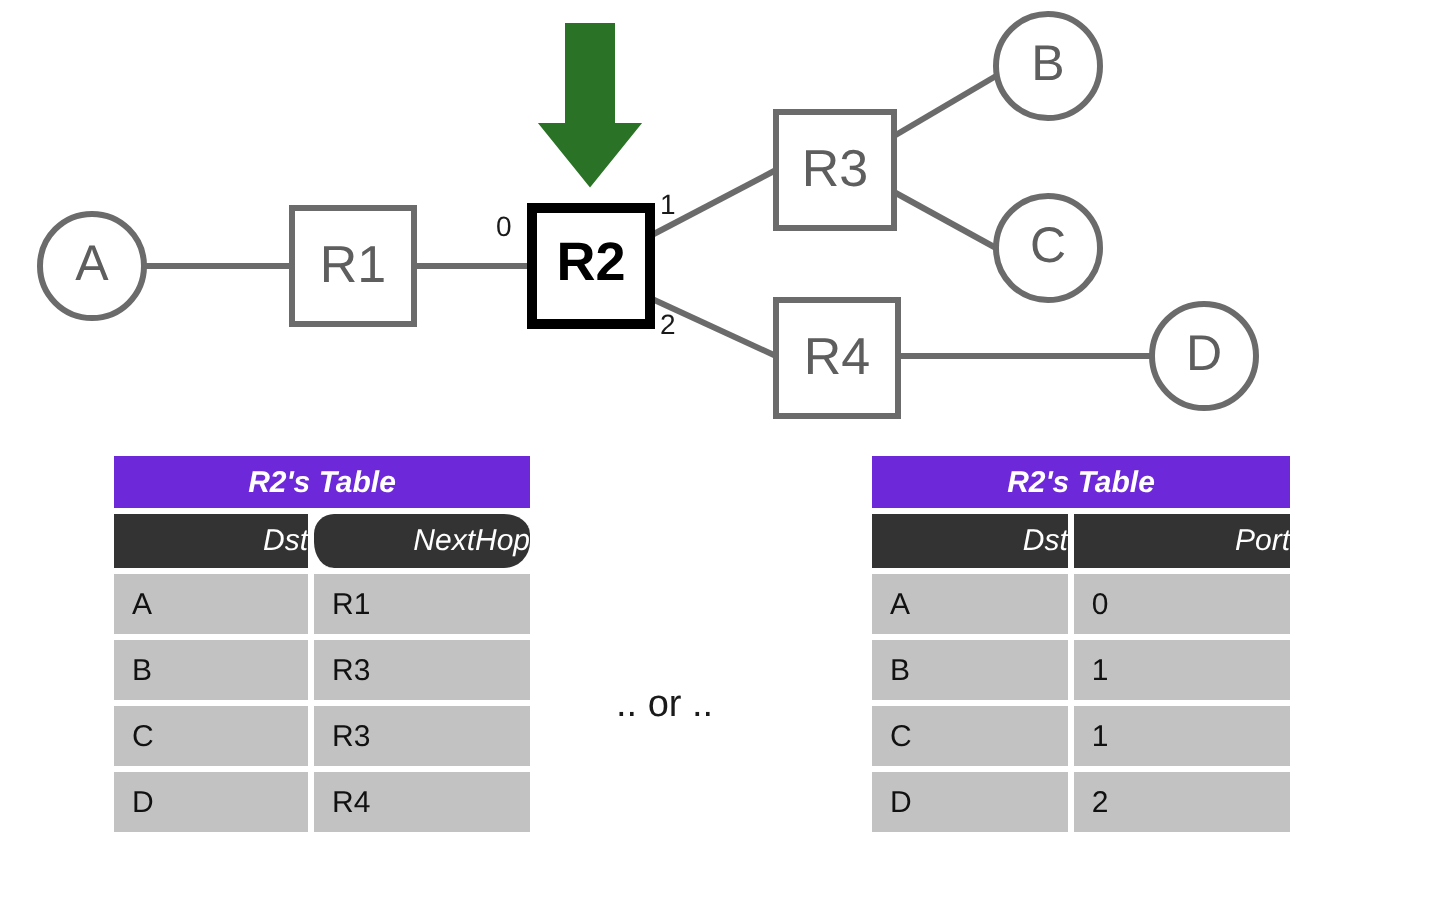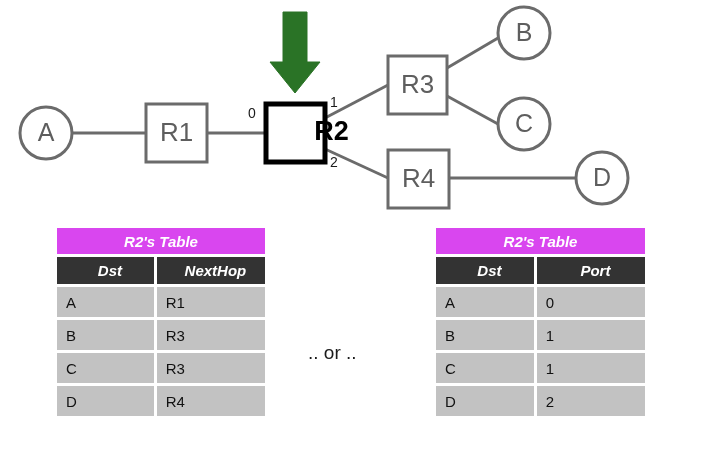--- a/index.html
+++ b/index.html
@@ -63,36 +63,36 @@
     white-space: nowrap;
   }
 
   
   .rt {
     position: absolute;
     border-collapse: separate;
     border-spacing: 0;
   }
   .rt .title-row td {
-    background: #d946ef;
+    background: #6d28d9;
     color: #ffffff;
     font-style: italic;
     font-weight: bold;
     font-size: 15px;
     text-align: center;
     height: 26px;
     padding: 0;
   }
   .rt .head-row td {
     background: #333333;
     color: #ffffff;
     font-style: italic;
-    font-weight: bold;
+    font-weight: normal;
     font-size: 15px;
-    text-align: center;
+    text-align: right;
     height: 27px;
     padding: 0 0 0 9px;
   }
   .rt .data-row td {
     background: #c2c2c2;
     color: #111111;
     font-size: 15px;
     text-align: left;
     height: 30px;
     padding: 0 0 0 9px;
@@ -149,37 +149,37 @@
         <path d="M 283 12 L 307 12 L 307 62 L 320 62 L 295 93 L 270 62 L 283 62 Z" fill="#2a7326" stroke="#2a7326" stroke-width="1"></path>
       </g>
     </svg>
 
     <div class="node-label" style="left:31px; top:120px; width:30px;">A</div>
     <div class="node-label" style="left:509px; top:20px; width:30px;">B</div>
     <div class="node-label" style="left:509px; top:111px; width:30px;">C</div>
     <div class="node-label" style="left:587px; top:165px; width:30px;">D</div>
 
     <div class="node-label router" style="left:151px; top:119px; width:51px;">R1</div>
-    <div class="node-label router highlight" style="left:270px; top:118px; width:51px;padding-left:36px;">R2</div>
+    <div class="node-label router highlight" style="left:270px; top:118px; width:51px;">R2</div>
     <div class="node-label router" style="left:392px; top:71px; width:51px;">R3</div>
     <div class="node-label router" style="left:393px; top:165px; width:51px;">R4</div>
 
     <div class="port-label" style="left:248px; top:106px;">0</div>
     <div class="port-label" style="left:330px; top:95px;">1</div>
     <div class="port-label" style="left:330px; top:155px;">2</div>
   </div>
 
   <table class="rt" style="left:57px; top:228px; width:208px;">
     <tbody>
       <tr class="title-row">
         <td colspan="2">R2's Table</td>
       </tr>
       <tr class="head-row gap-top">
         <td style="width:101px;">Dst</td>
-        <td class="sep-v" style="width:107px;">NextHop</td>
+        <td class="sep-v" style="width:107px;border-radius:13px;">NextHop</td>
       </tr>
       <tr class="data-row gap-top">
         <td>A</td>
         <td class="sep-v">R1</td>
       </tr>
       <tr class="data-row gap-top">
         <td>B</td>
         <td class="sep-v">R3</td>
       </tr>
       <tr class="data-row gap-top">

